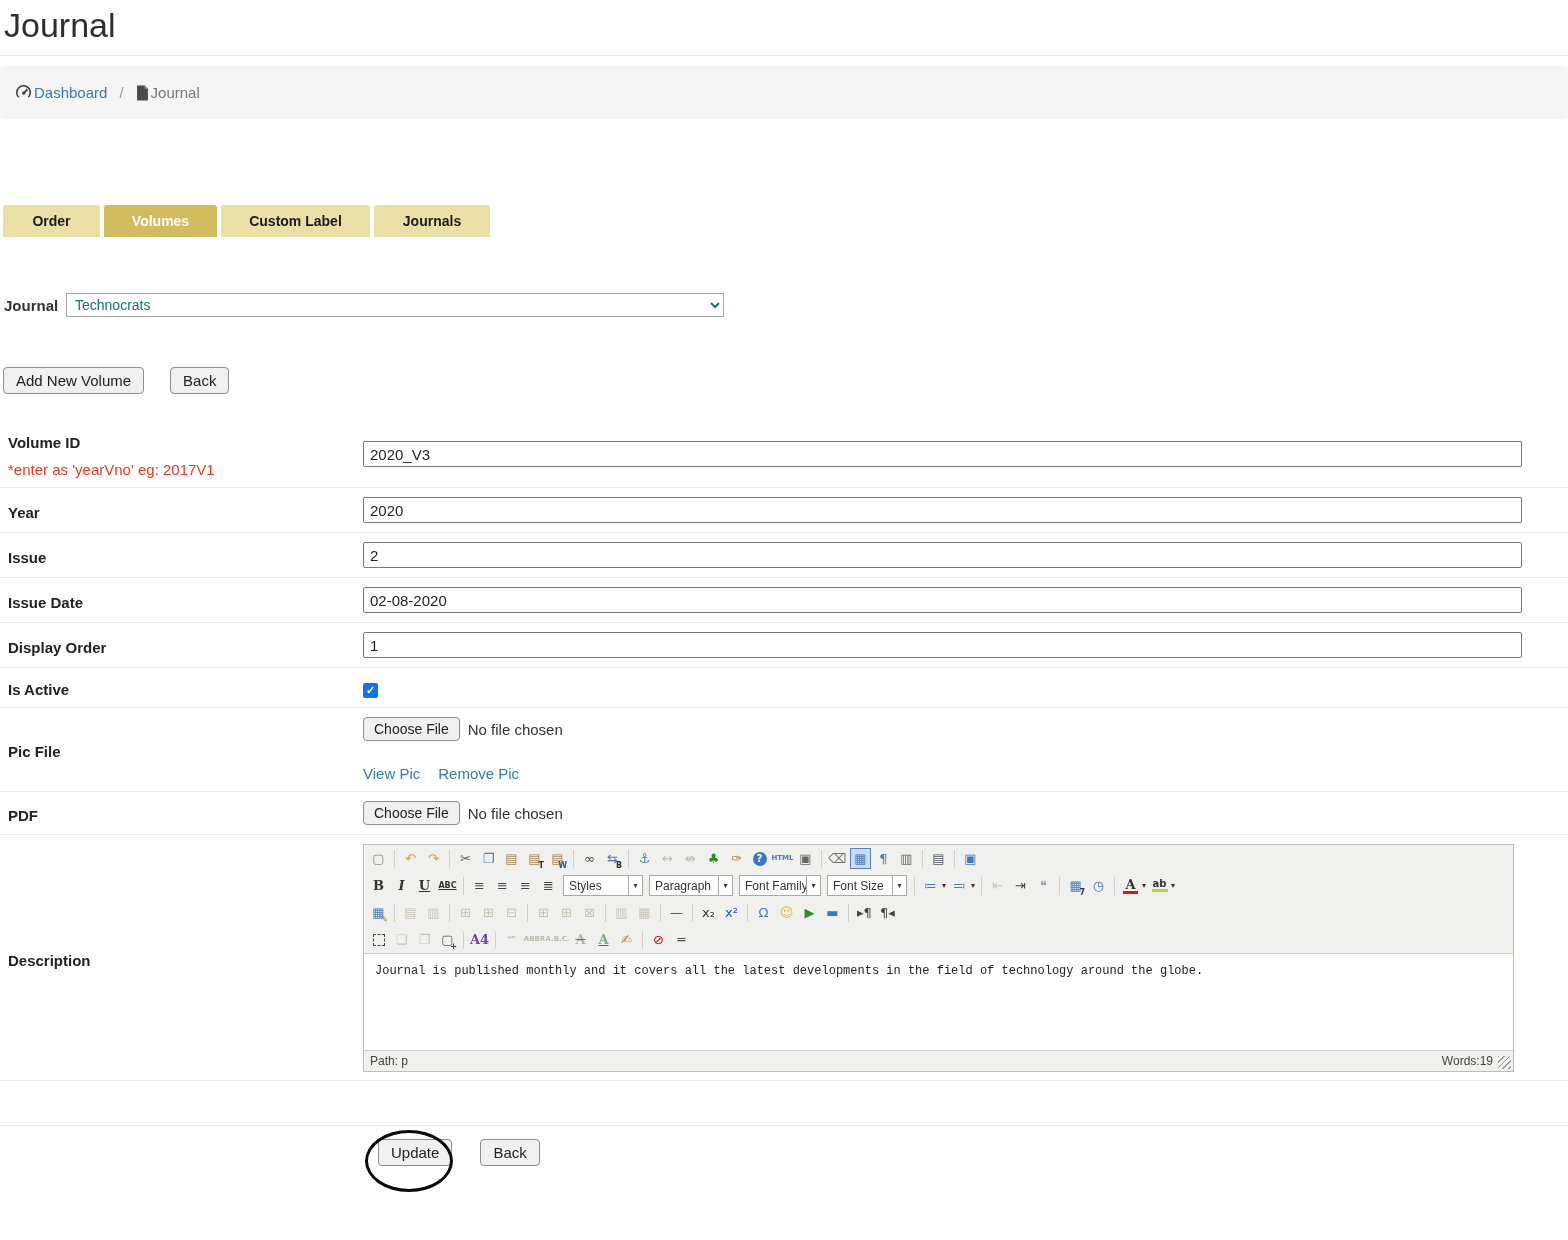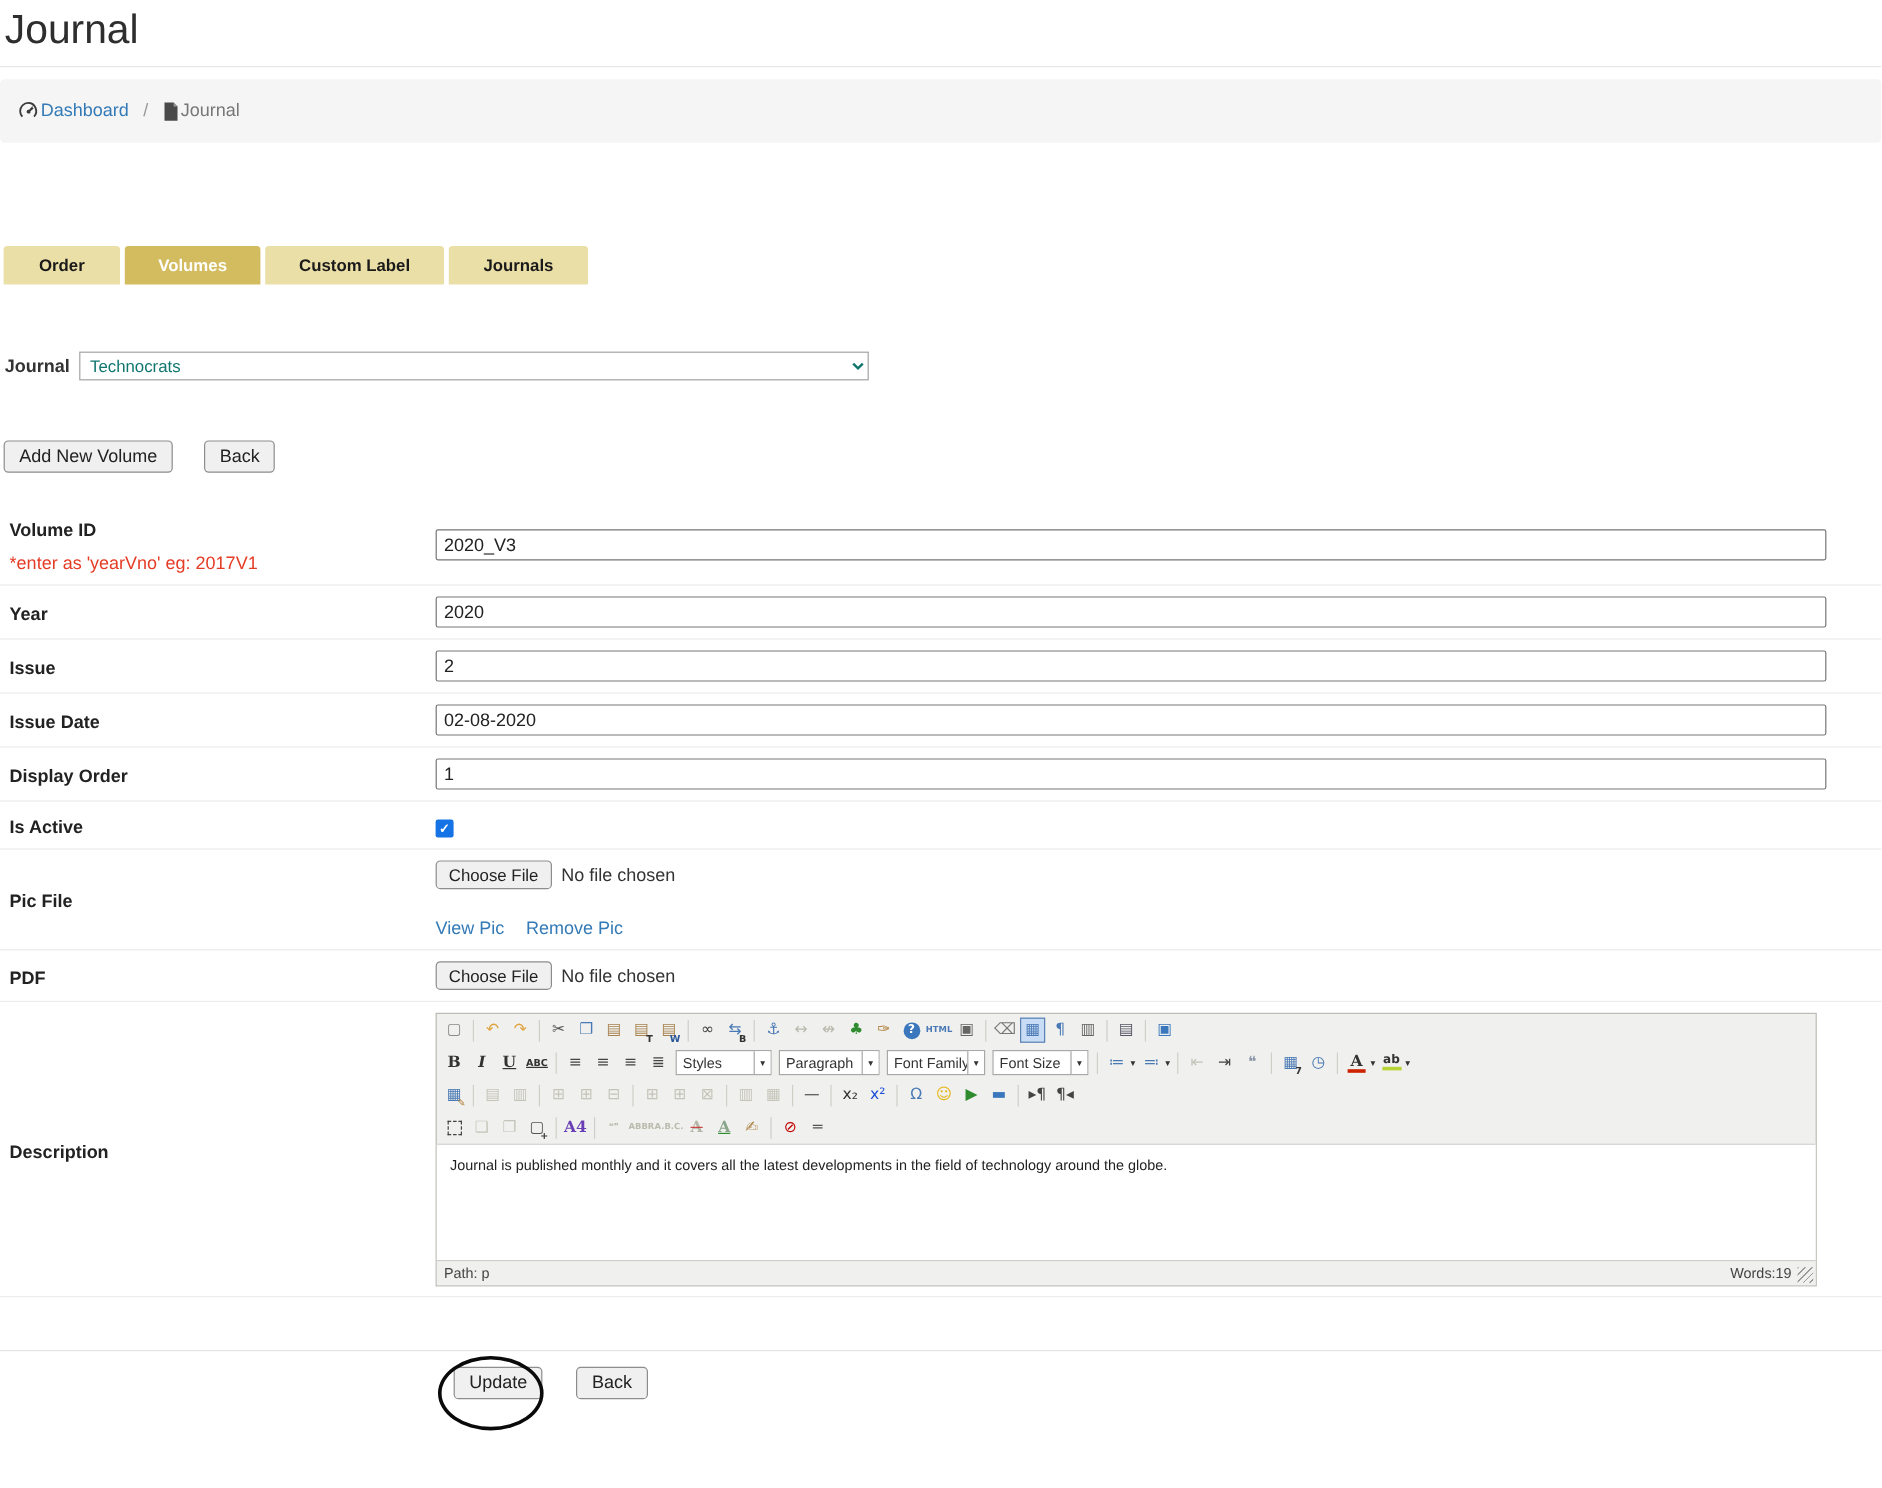--- a/index.html
+++ b/index.html
@@ -85,21 +85,21 @@
   .colorA span{font-family:"DejaVu Serif",serif;font-weight:bold;
     border-bottom:3px solid #cc2200;padding:0 2px}
   .colorAb span{font-size:10px;font-weight:bold;border-bottom:3px solid #b6d435;padding:0 1px}
   .delA span{color:#b5b5a8;font-weight:bold;font-family:"DejaVu Serif",serif;
     text-decoration:line-through;text-decoration-color:#cc4444}
   .insA span{color:#8aa58a;font-weight:bold;font-family:"DejaVu Serif",serif;
     text-decoration:underline;text-decoration-color:#2e8b2e}
   .dashed span{border:1px dashed #444;width:12px;height:12px;display:block}
   .gray{opacity:.9}
   .editor-content{background:#fff;height:97px;border-top:1px solid #cfcfcb;padding:9px 11px;
-    font-family:Liberation Sans, sans-serif;font-size:12px;color:#222;line-height:1.4;overflow:hidden}
+    font-family:Liberation Mono, monospace;font-size:12px;color:#222;line-height:1.4;overflow:hidden}
   .editor-status{display:flex;justify-content:space-between;background:#f0f0ee;
     border-top:1px solid #cfcfcb;font-size:12px;color:#444;padding:3px 20px 3px 6px;position:relative;height:21px}
   .grip{position:absolute;right:2px;bottom:2px;width:13px;height:13px;cursor:nwse-resize;
     background:repeating-linear-gradient(135deg,#9a9a9a 0 1px,transparent 1px 4px)}
 
   
   .bottom-sep{border-top:1px solid #e4e4e4;margin-top:44px}
   .bottom-actions{padding:13px 0 0 378px;display:flex;gap:28px}
   .update-wrap{position:relative}
   .circle-annotation{position:absolute;left:-13px;top:-9px;width:88px;height:62px;

